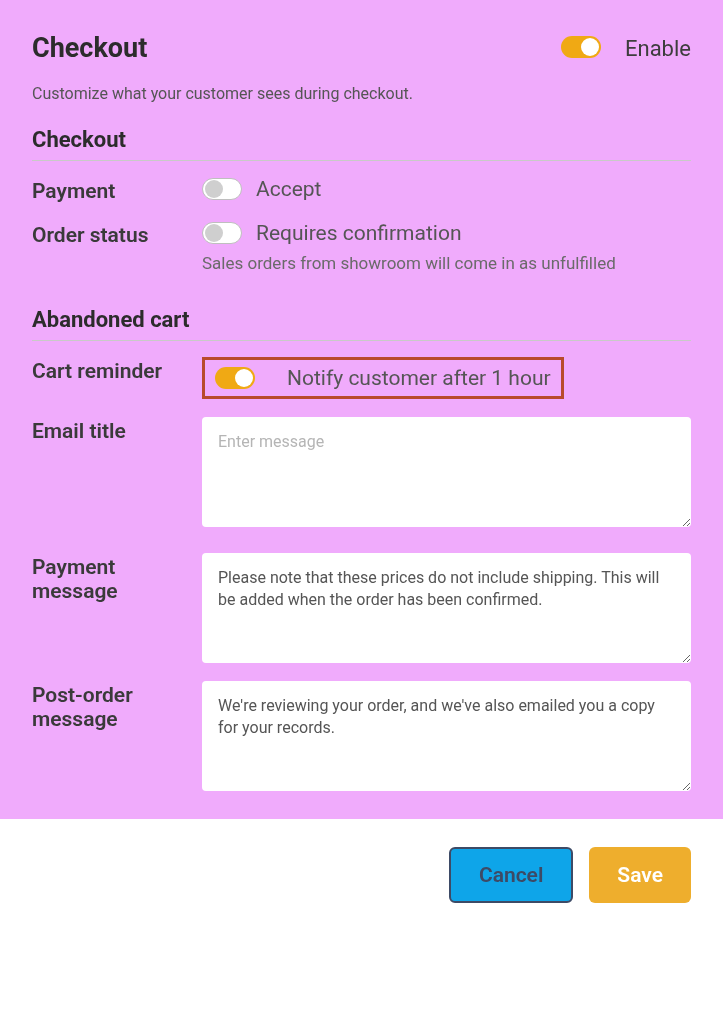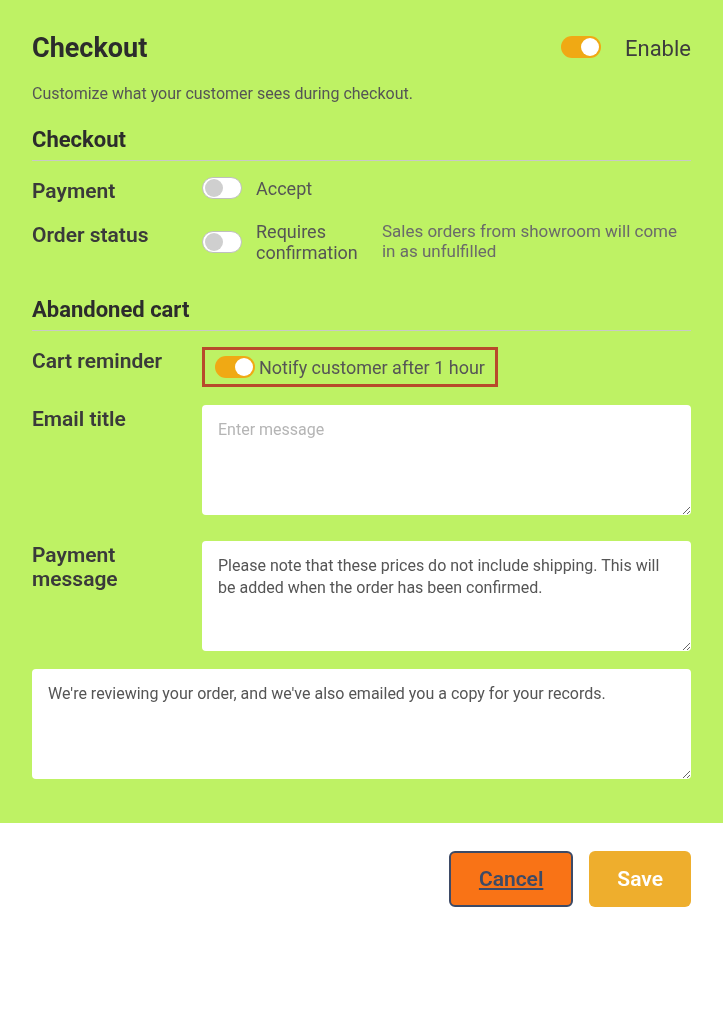--- a/index.html
+++ b/index.html
@@ -3,22 +3,22 @@
   <meta charset="utf-8">
   <style>
     * { box-sizing: border-box; margin: 0; padding: 0; }
     body {
       font-family: -apple-system, BlinkMacSystemFont, "Segoe UI", Roboto, "Helvetica Neue", Arial, sans-serif;
       background: #fff;
       width: 723px;
       color: #333;
     }
     .panel {
-      background: #bef264;
-      padding: 32px 32px 40px 32px;
+      background: #f0abfc;
+      padding: 32px 32px 24px 32px;
     }
     .header-row {
       display: flex;
       justify-content: space-between;
       align-items: center;
       margin-bottom: 20px;
     }
     .page-title {
       font-size: 27px;
       font-weight: 700;
@@ -61,20 +61,21 @@
     }
     .row-content {
       flex: 1;
       display: flex;
       align-items: center;
       gap: 14px;
     }
     .row-content-col {
       flex: 1;
       display: flex;
+      flex-direction: column;
       gap: 8px;
     }
     .row-right {
       display: flex;
       align-items: center;
       gap: 10px;
       margin-left: auto;
     }
     .toggle {
       width: 40px;
@@ -105,21 +106,21 @@
       content: "";
       position: absolute;
       left: 2px;
       top: 1px;
       width: 18px;
       height: 18px;
       border-radius: 50%;
       background: #cfcfcf;
     }
     .toggle-label {
-      font-size: 18px;
+      font-size: 21px;
       color: #555;
     }
     .helper-text {
       font-size: 17px;
       color: #6a6a6a;
       margin-left: 0;
     }
     .setup-link {
       font-size: 21px;
       color: #4a5672;
@@ -139,21 +140,21 @@
     }
     .pay-badge svg {
       width: 12px;
       height: 12px;
     }
     .highlight-box {
       border: 3px solid #b84a2b;
       padding: 6px 10px;
       display: inline-flex;
       align-items: center;
-      gap: 4px;
+      gap: 32px;
     }
     textarea {
       width: 100%;
       border: none;
       background: #fff;
       border-radius: 4px;
       padding: 14px 16px;
       font-size: 16px;
       color: #555;
       font-family: inherit;
@@ -174,24 +175,23 @@
     .btn {
       font-size: 21px;
       font-weight: 600;
       padding: 14px 28px;
       border-radius: 6px;
       cursor: pointer;
       border: none;
       font-family: inherit;
     }
     .btn-cancel {
-      background: #f97316;
+      background: #0ea5e9;
       color: #3d4a66;
       border: 2px solid #3d4a66;
-      text-decoration: underline;
     }
     .btn-save {
       background: #eeae2d;
       color: #fff;
     }
     .section-gap {
       height: 8px;
     }
   </style>
 </head>
@@ -254,20 +254,21 @@
 
 
   <div class="row">
     <div class="row-label">Payment message</div>
     <div class="row-content">
       <textarea style="min-height: 110px;">Please note that these prices do not include shipping. This will be added when the order has been confirmed.</textarea>
     </div>
   </div>
 
   <div class="row" style="margin-bottom:4px;">
+    <div class="row-label">Post-order message</div>
     <div class="row-content">
       <textarea style="min-height: 110px;">We're reviewing your order, and we've also emailed you a copy for your records.</textarea>
     </div>
   </div>
 
 </div>
 
 <div class="footer">
   <button class="btn btn-cancel">Cancel</button>
   <button class="btn btn-save">Save</button>

